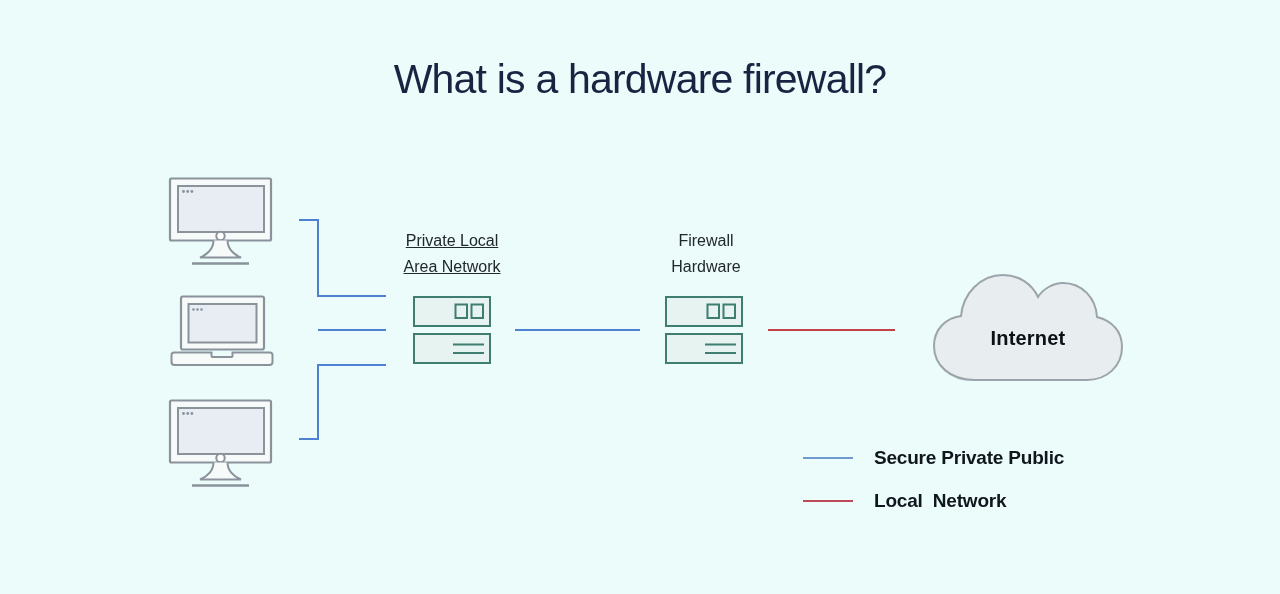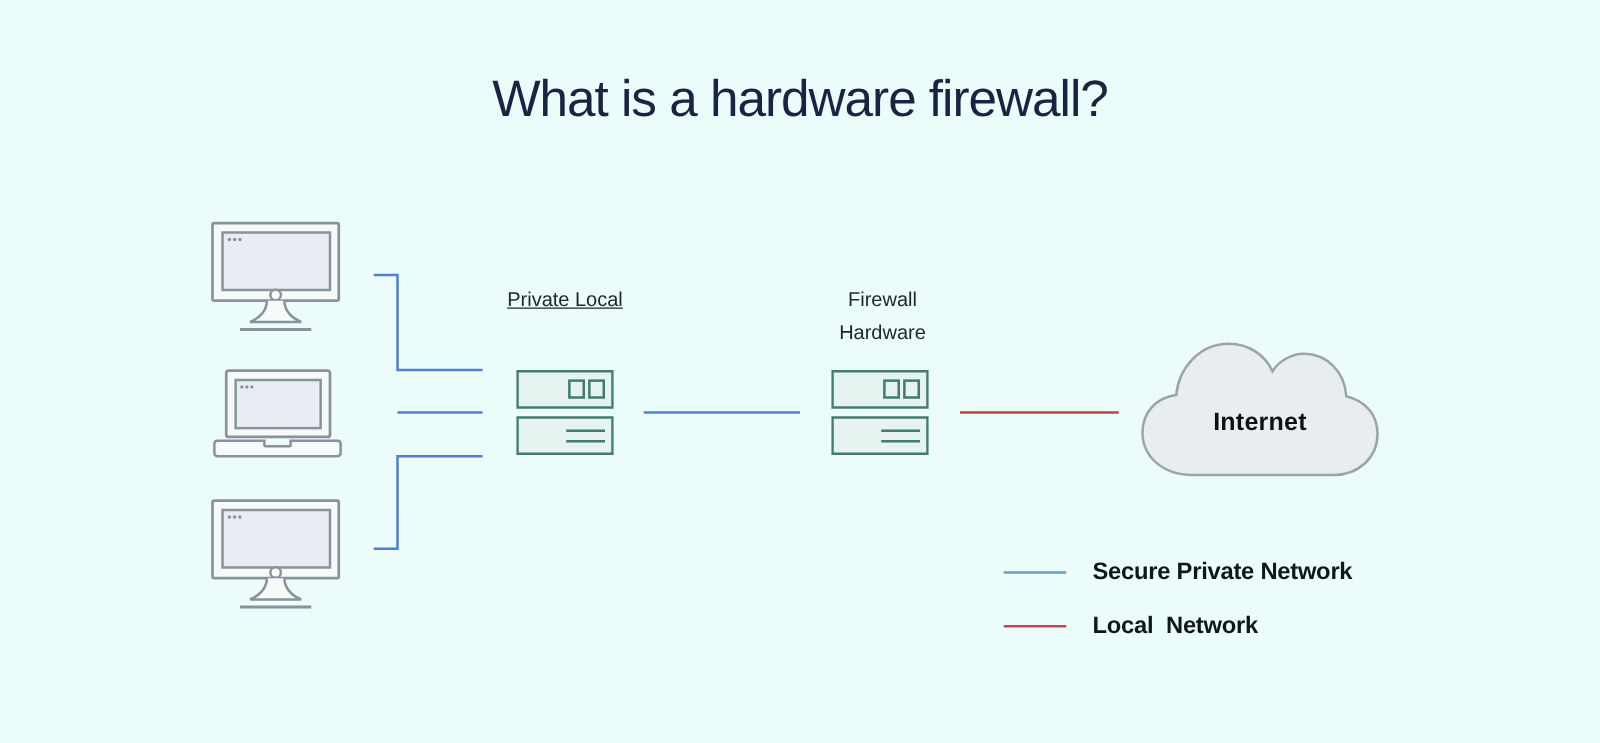--- a/index.html
+++ b/index.html
@@ -27,21 +27,21 @@
   .lines-layer{position:absolute;left:0;top:0;width:1280px;height:594px;}
   .dev-label{
     position:absolute;
     width:200px;
     text-align:center;
     font-size:16px;
     font-weight:500;
     line-height:26px;
     color:#21272f;
   }
-  .cloud-wrap{position:absolute;left:908px;top:266px;width:200px;height:122px;}
+  .cloud-wrap{position:absolute;left:928px;top:266px;width:200px;height:122px;}
   .cloud-label{
     position:absolute;left:0;top:61px;width:100%;
     text-align:center;
     font-size:20px;font-weight:600;color:#0c1118;
     letter-spacing:0.2px;
   }
   .legend{position:absolute;left:802px;top:444px;}
   .legend-row{display:flex;align-items:center;height:28px;margin-bottom:15px;}
   .legend-swatch{display:block;margin-right:20px;}
   .legend-label{
@@ -117,39 +117,40 @@
       <rect x="1" y="1" width="76" height="29" fill="#e6f3f0"></rect>
       <rect x="42.5" y="8.5" width="11.5" height="13.5"></rect>
       <rect x="58.5" y="8.5" width="11.5" height="13.5"></rect>
       <rect x="1" y="38" width="76" height="29" fill="#e6f3f0"></rect>
       <path d="M40,48.5 H71 M40,57 H71"></path>
     </g>
   </svg>
 
   <div class="dev-label" style="left:352px;top:228px;text-decoration:underline;">
     <div>Private Local</div>
+    <div>Area Network</div>
   </div>
   <div class="dev-label" style="left:606px;top:228px;">
     <div>Firewall</div>
     <div>Hardware</div>
   </div>
 
   <div class="cloud-wrap">
     <svg width="200" height="122" viewBox="0 0 200 122">
       <path d="M46,114 C22,114 6,99 6,80 C6,64 17,52 33,50 C35,28 52,9 75,9 C91,9 104,18 110,31 C115,23 125,17 135,17 C154,17 168,32 169,51 C185,55 194,66 194,81 C194,100 179,114 159,114 Z" fill="#e8edef" stroke="#9ca4ab" stroke-width="2"></path>
     </svg>
     <div class="cloud-label">Internet</div>
   </div>
 
   <div class="legend">
     <div class="legend-row">
       <svg class="legend-swatch" width="52" height="28">
         <line x1="1" y1="14" x2="51" y2="14" stroke="#6f9ccd" stroke-width="2"></line>
       </svg>
-      <span class="legend-label">Secure Private Network</span>
+      <span class="legend-label">Secure Private Public</span>
     </div>
     <div class="legend-row">
       <svg class="legend-swatch" width="52" height="28">
         <line x1="1" y1="14" x2="51" y2="14" stroke="#bc4a58" stroke-width="2"></line>
       </svg>
       <span class="legend-label">Local  Network</span>
     </div>
   </div>
 
 </div>

